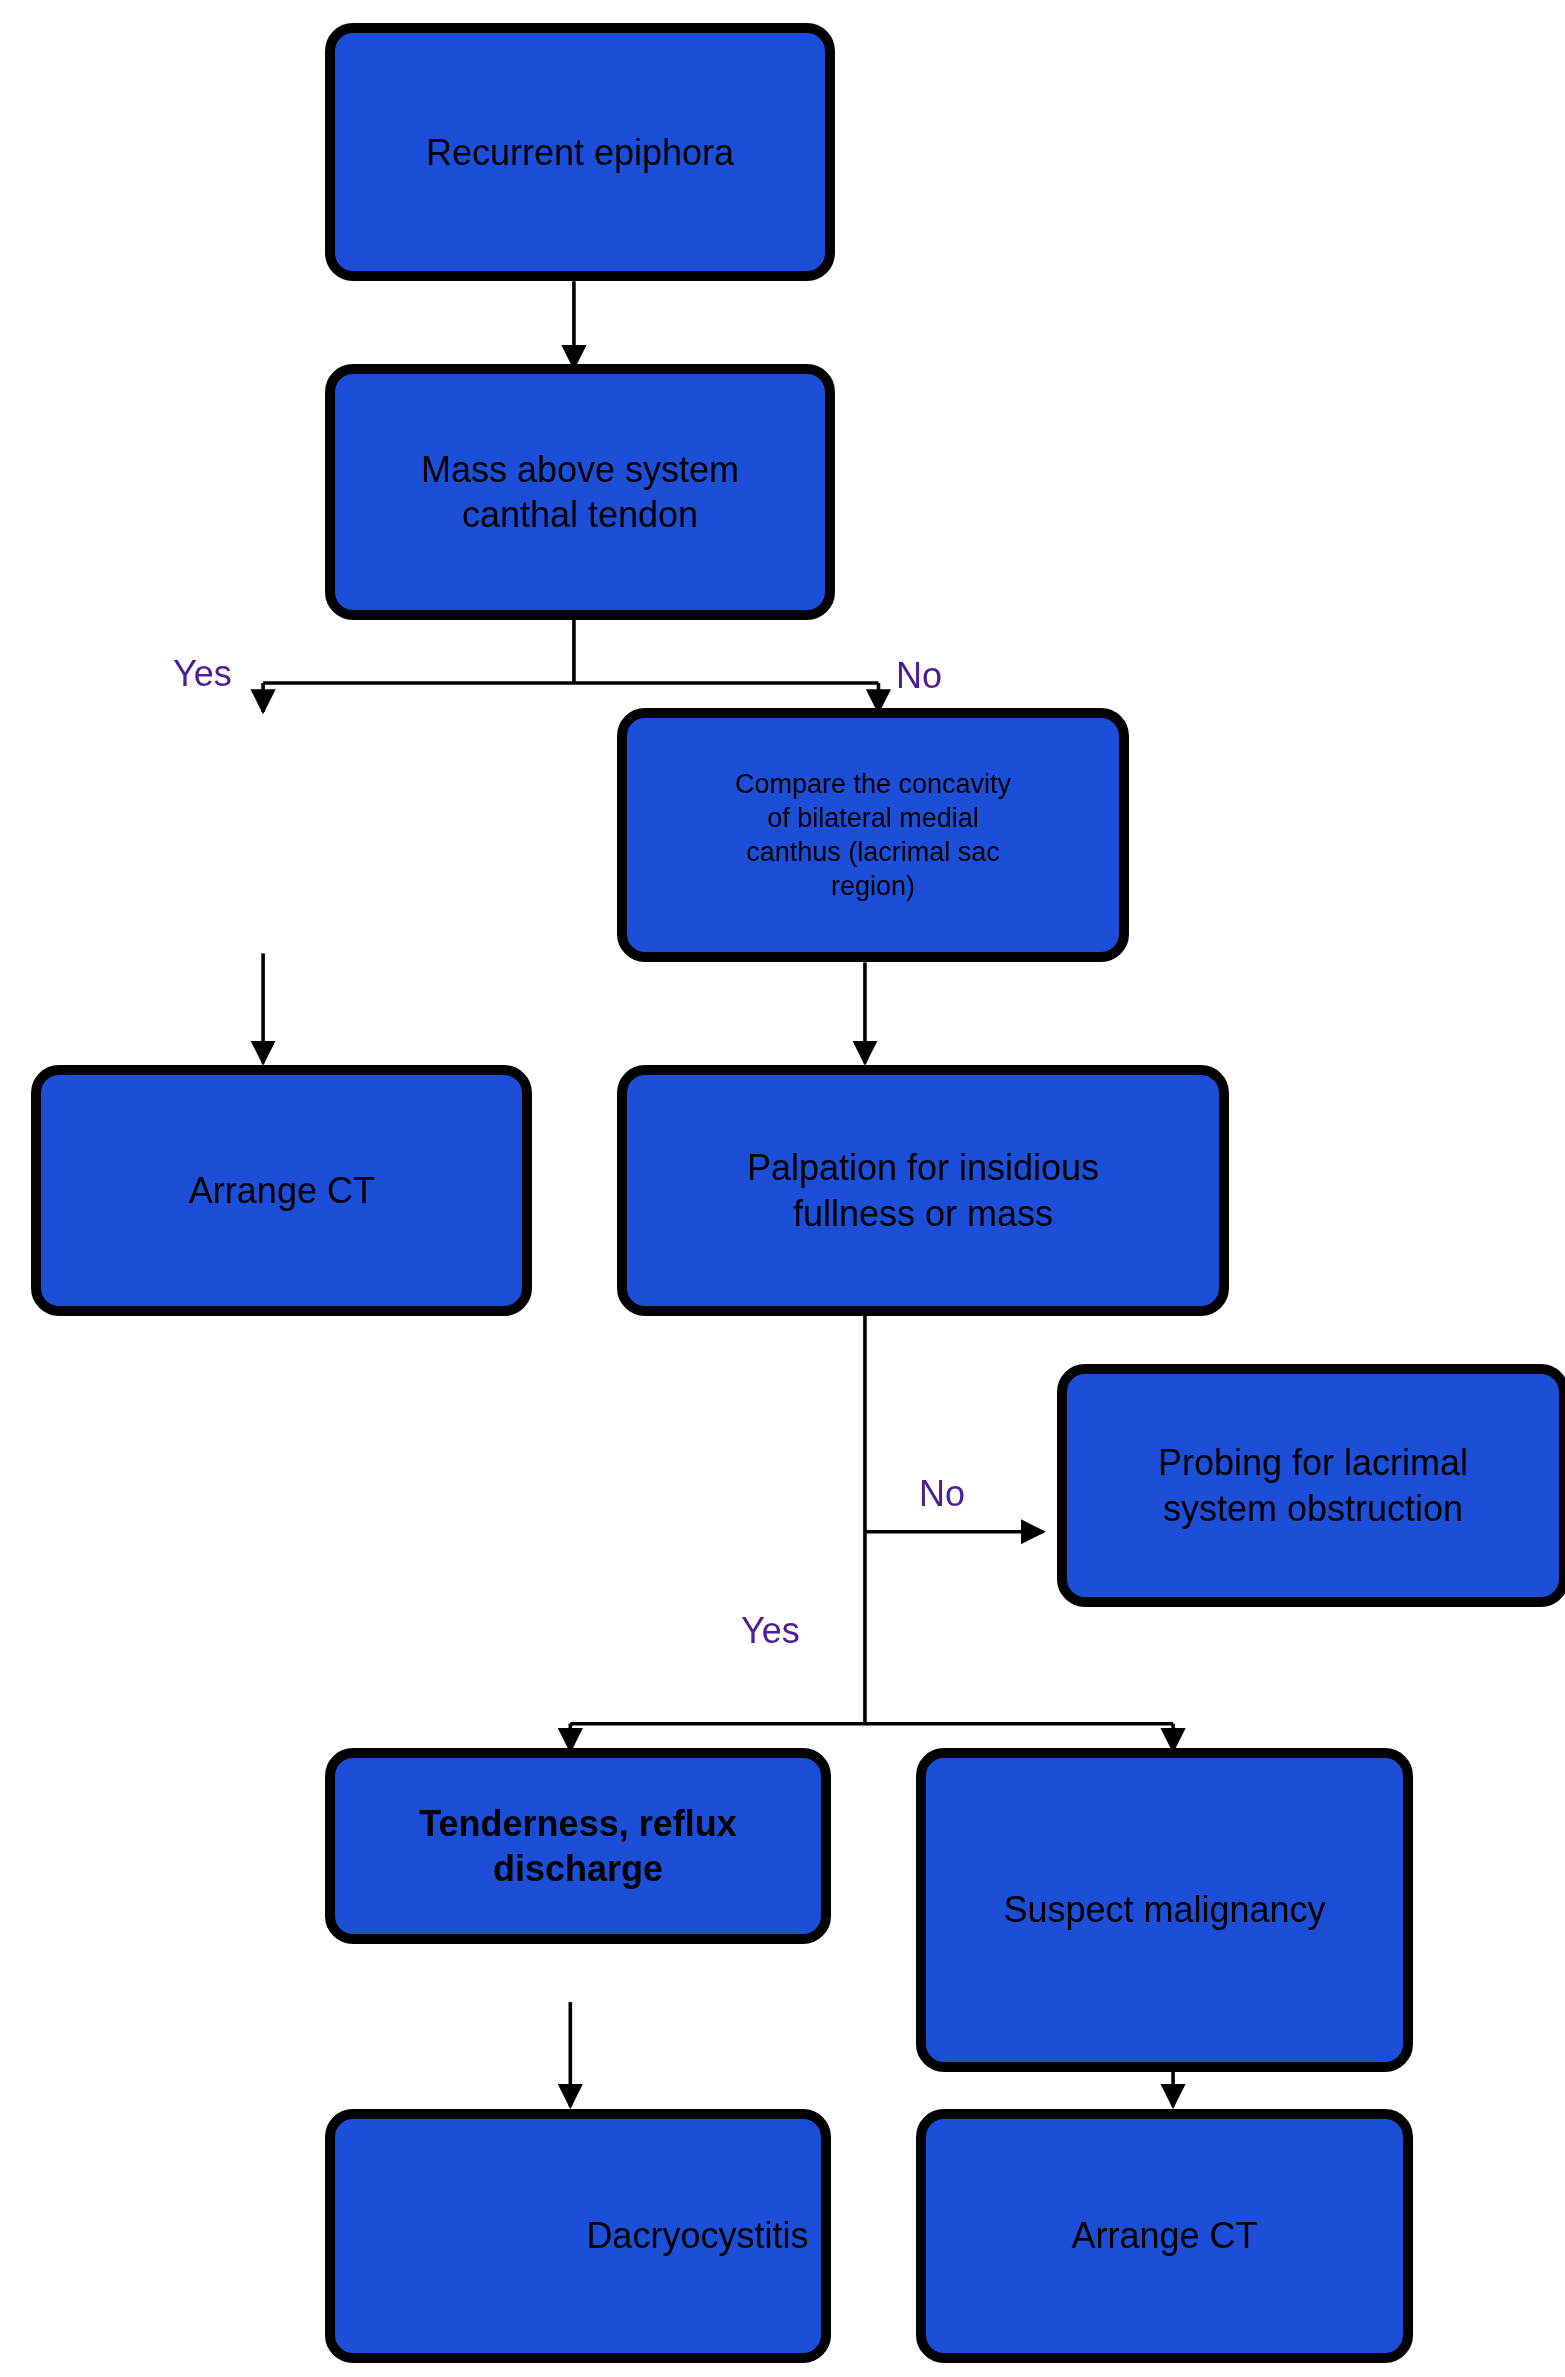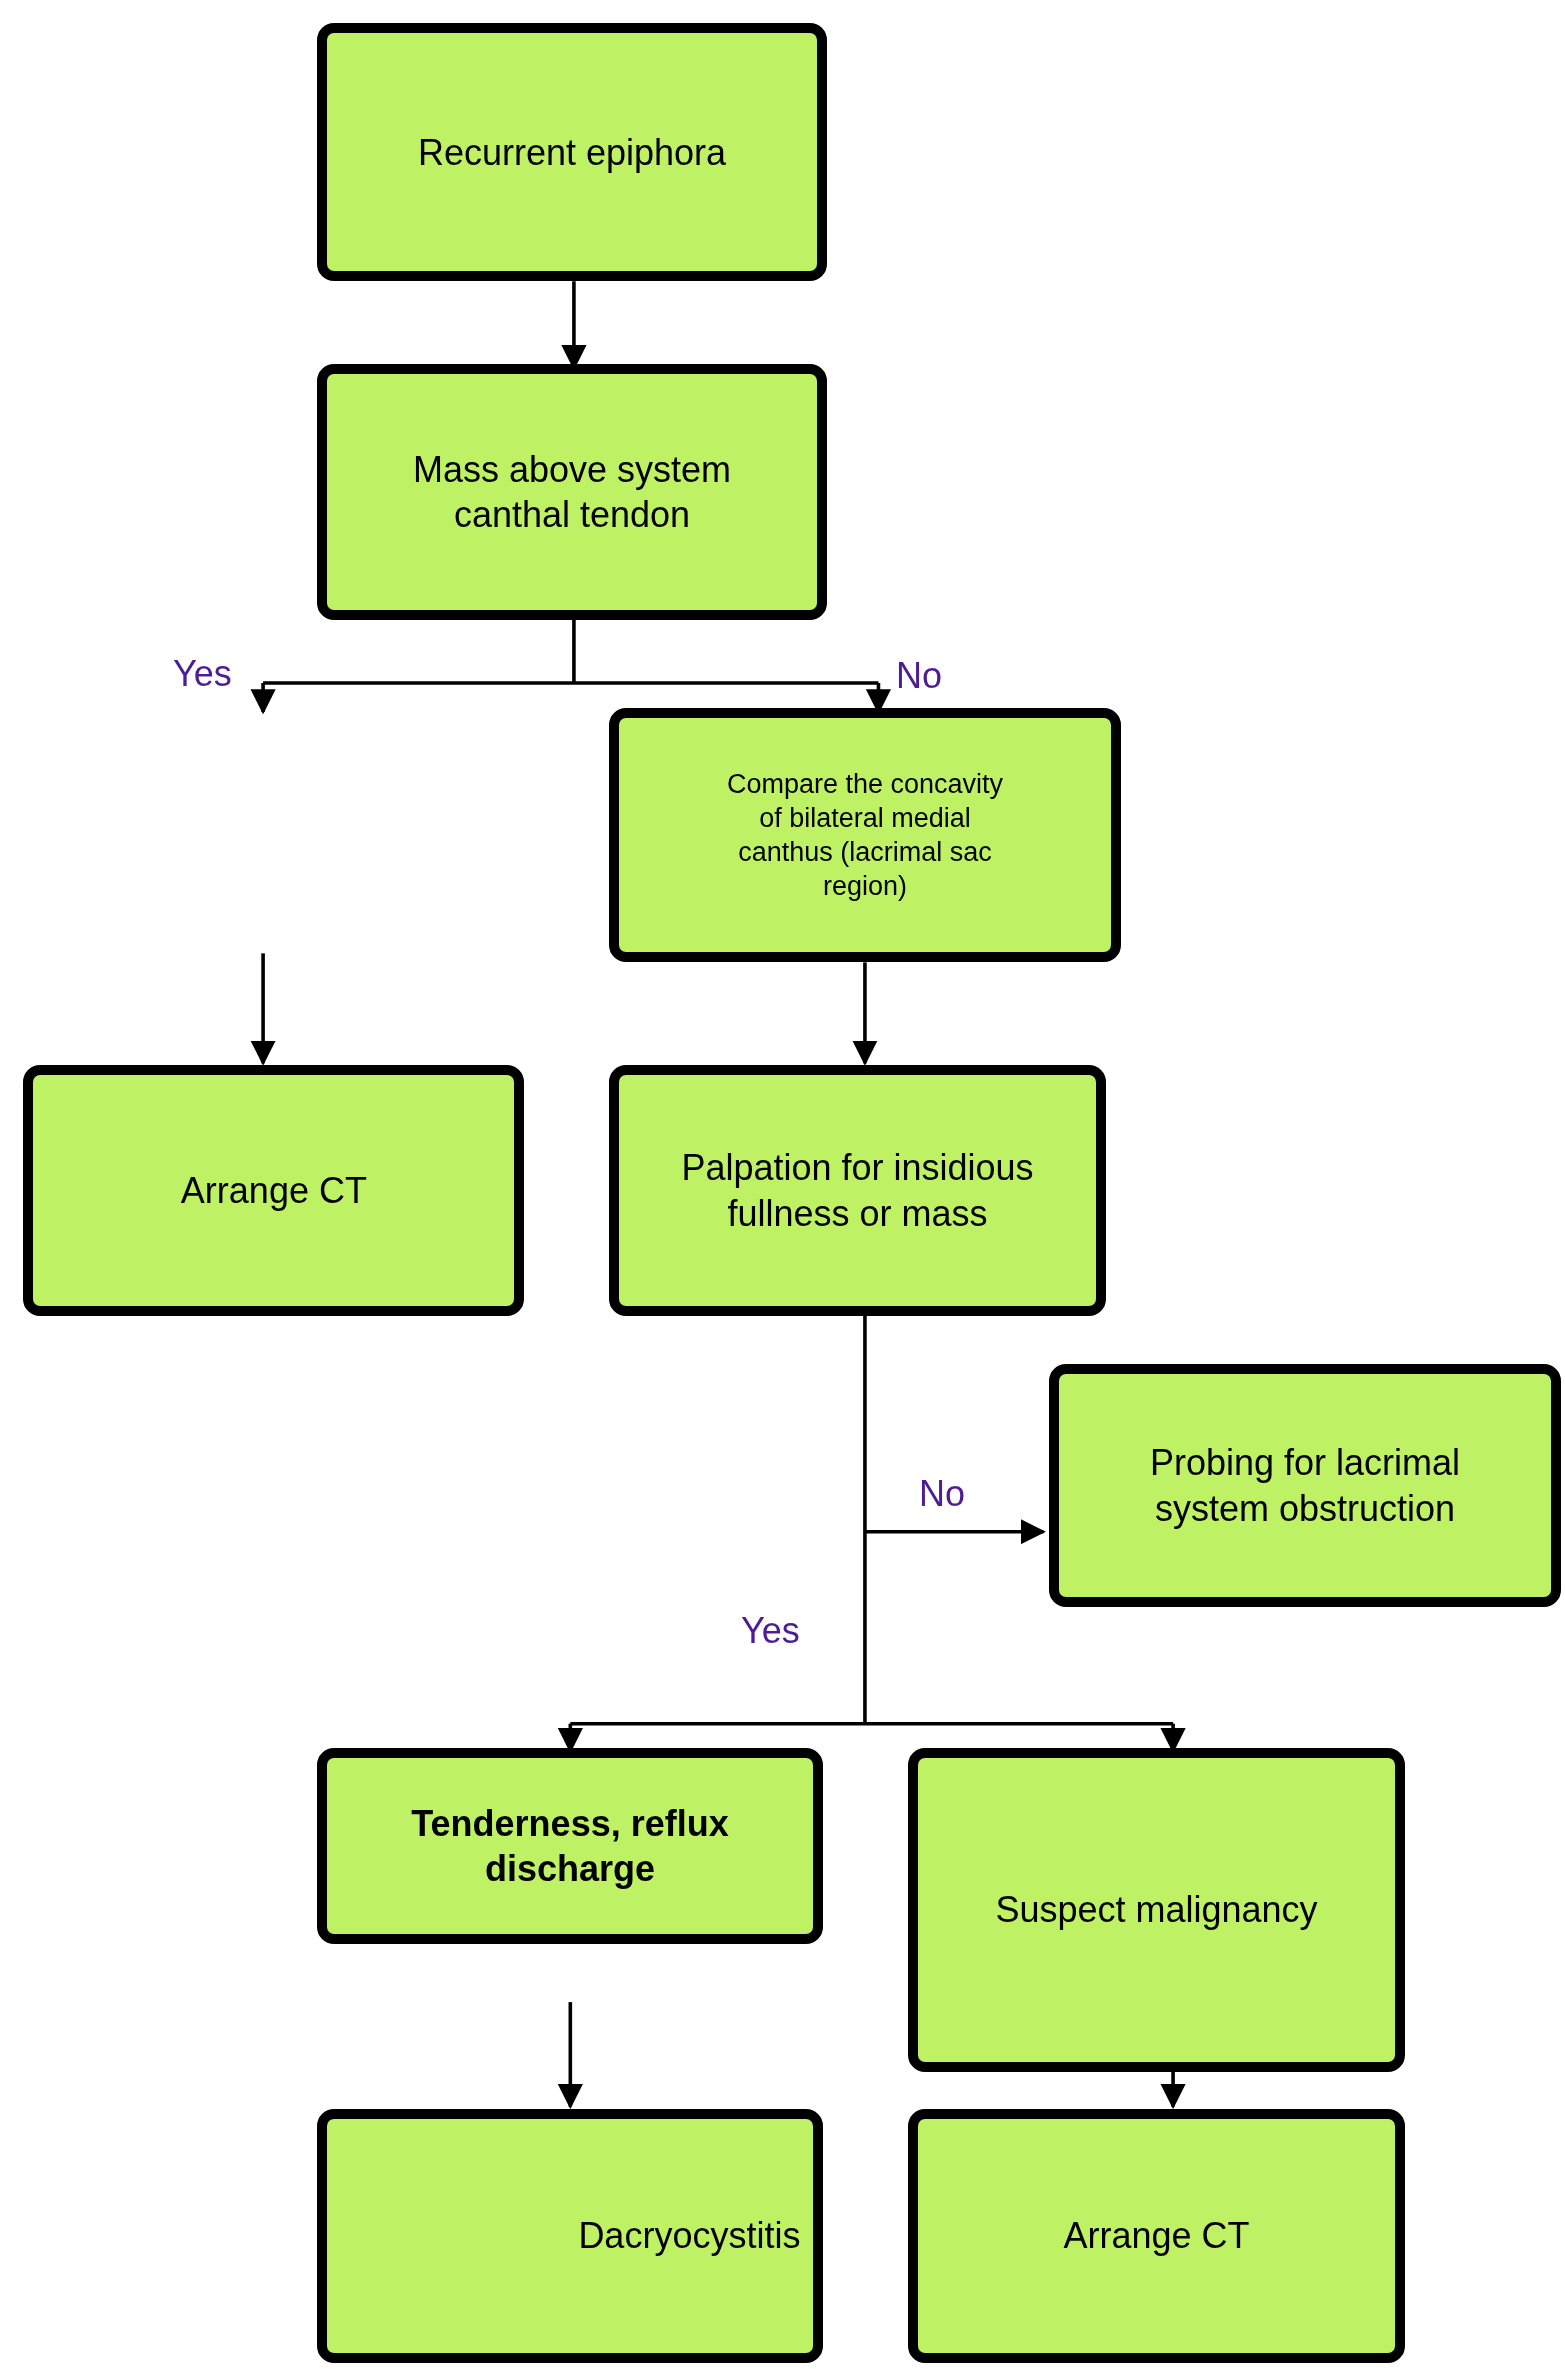--- a/index.html
+++ b/index.html
@@ -22,33 +22,34 @@
     position: absolute;
     left: 0;
     top: 0;
     width: 1565px;
     height: 2377px;
     pointer-events: none;
   }
   .node {
     position: absolute;
     box-sizing: border-box;
-    background: #bef264;
+    background: #1d4ed8;
     border: 10px solid #000000;
-    border-radius: 17px;
+    border-radius: 28px;
     display: flex;
     align-items: center;
     justify-content: center;
     text-align: center;
     color: #000000;
     font-family: "Liberation Sans", sans-serif;
     font-size: 36px;
     line-height: 1.26;
     padding: 5.4px 12.6px;
     z-index: 2;
+    margin-left: 8px;
   }
   .node-text {
     display: block;
     white-space: pre-line;
   }
   .edge-label {
     position: absolute;
     color: #4c1d95;
     font-family: "Liberation Sans", sans-serif;
     font-size: 36px;
@@ -109,21 +110,21 @@
     <span class="node-text">Compare the concavity
 of bilateral medial
 canthus (lacrimal sac
 region)</span>
   </div>
 
   <div class="node" style="left:23.4px; top:1065px; width:501px; height:251px;">
     <span class="node-text">Arrange CT</span>
   </div>
 
-  <div class="node" style="left:609px; top:1065px; width:497px; height:251px;">
+  <div class="node" style="left:609px; top:1065px; width:612px; height:251px;">
     <span class="node-text">Palpation for insidious
 fullness or mass</span>
   </div>
 
   <div class="node" style="left:1049px; top:1364px; width:512px; height:243px;">
     <span class="node-text">Probing for lacrimal
 system obstruction</span>
   </div>
 
   <div class="node" style="left:317px; top:1748px; width:506px; height:196px;font-weight:bold;">

